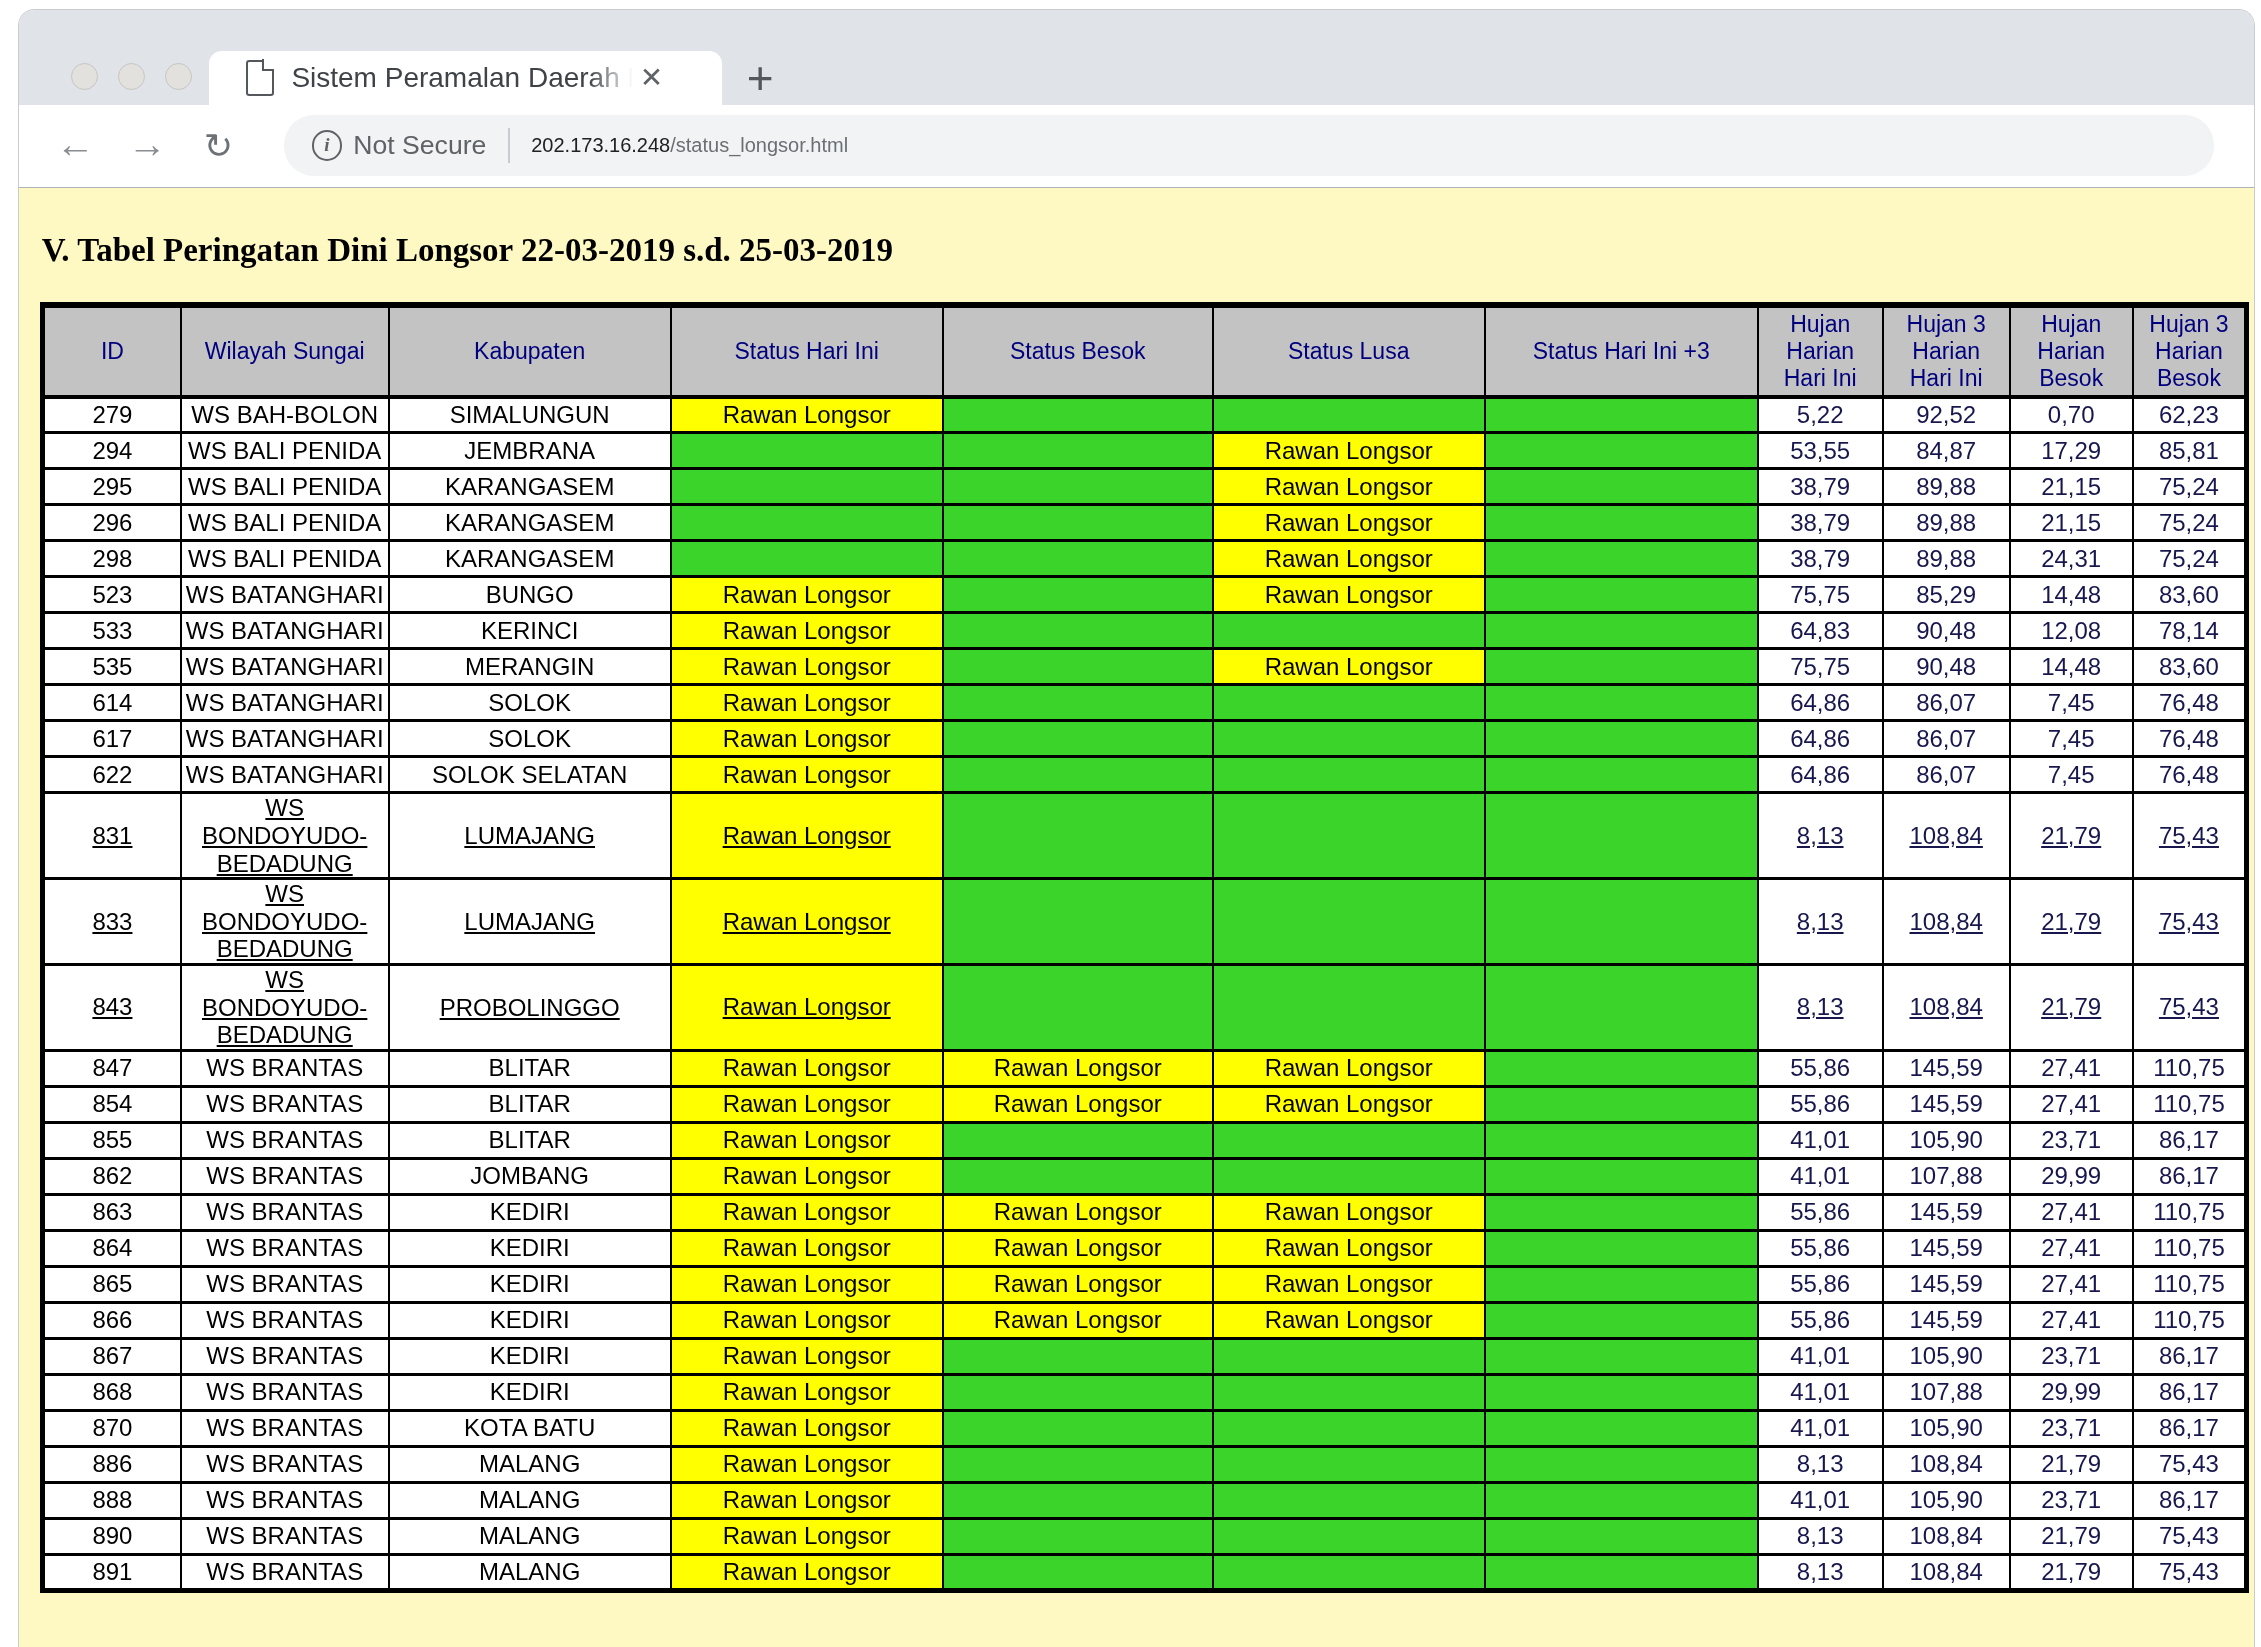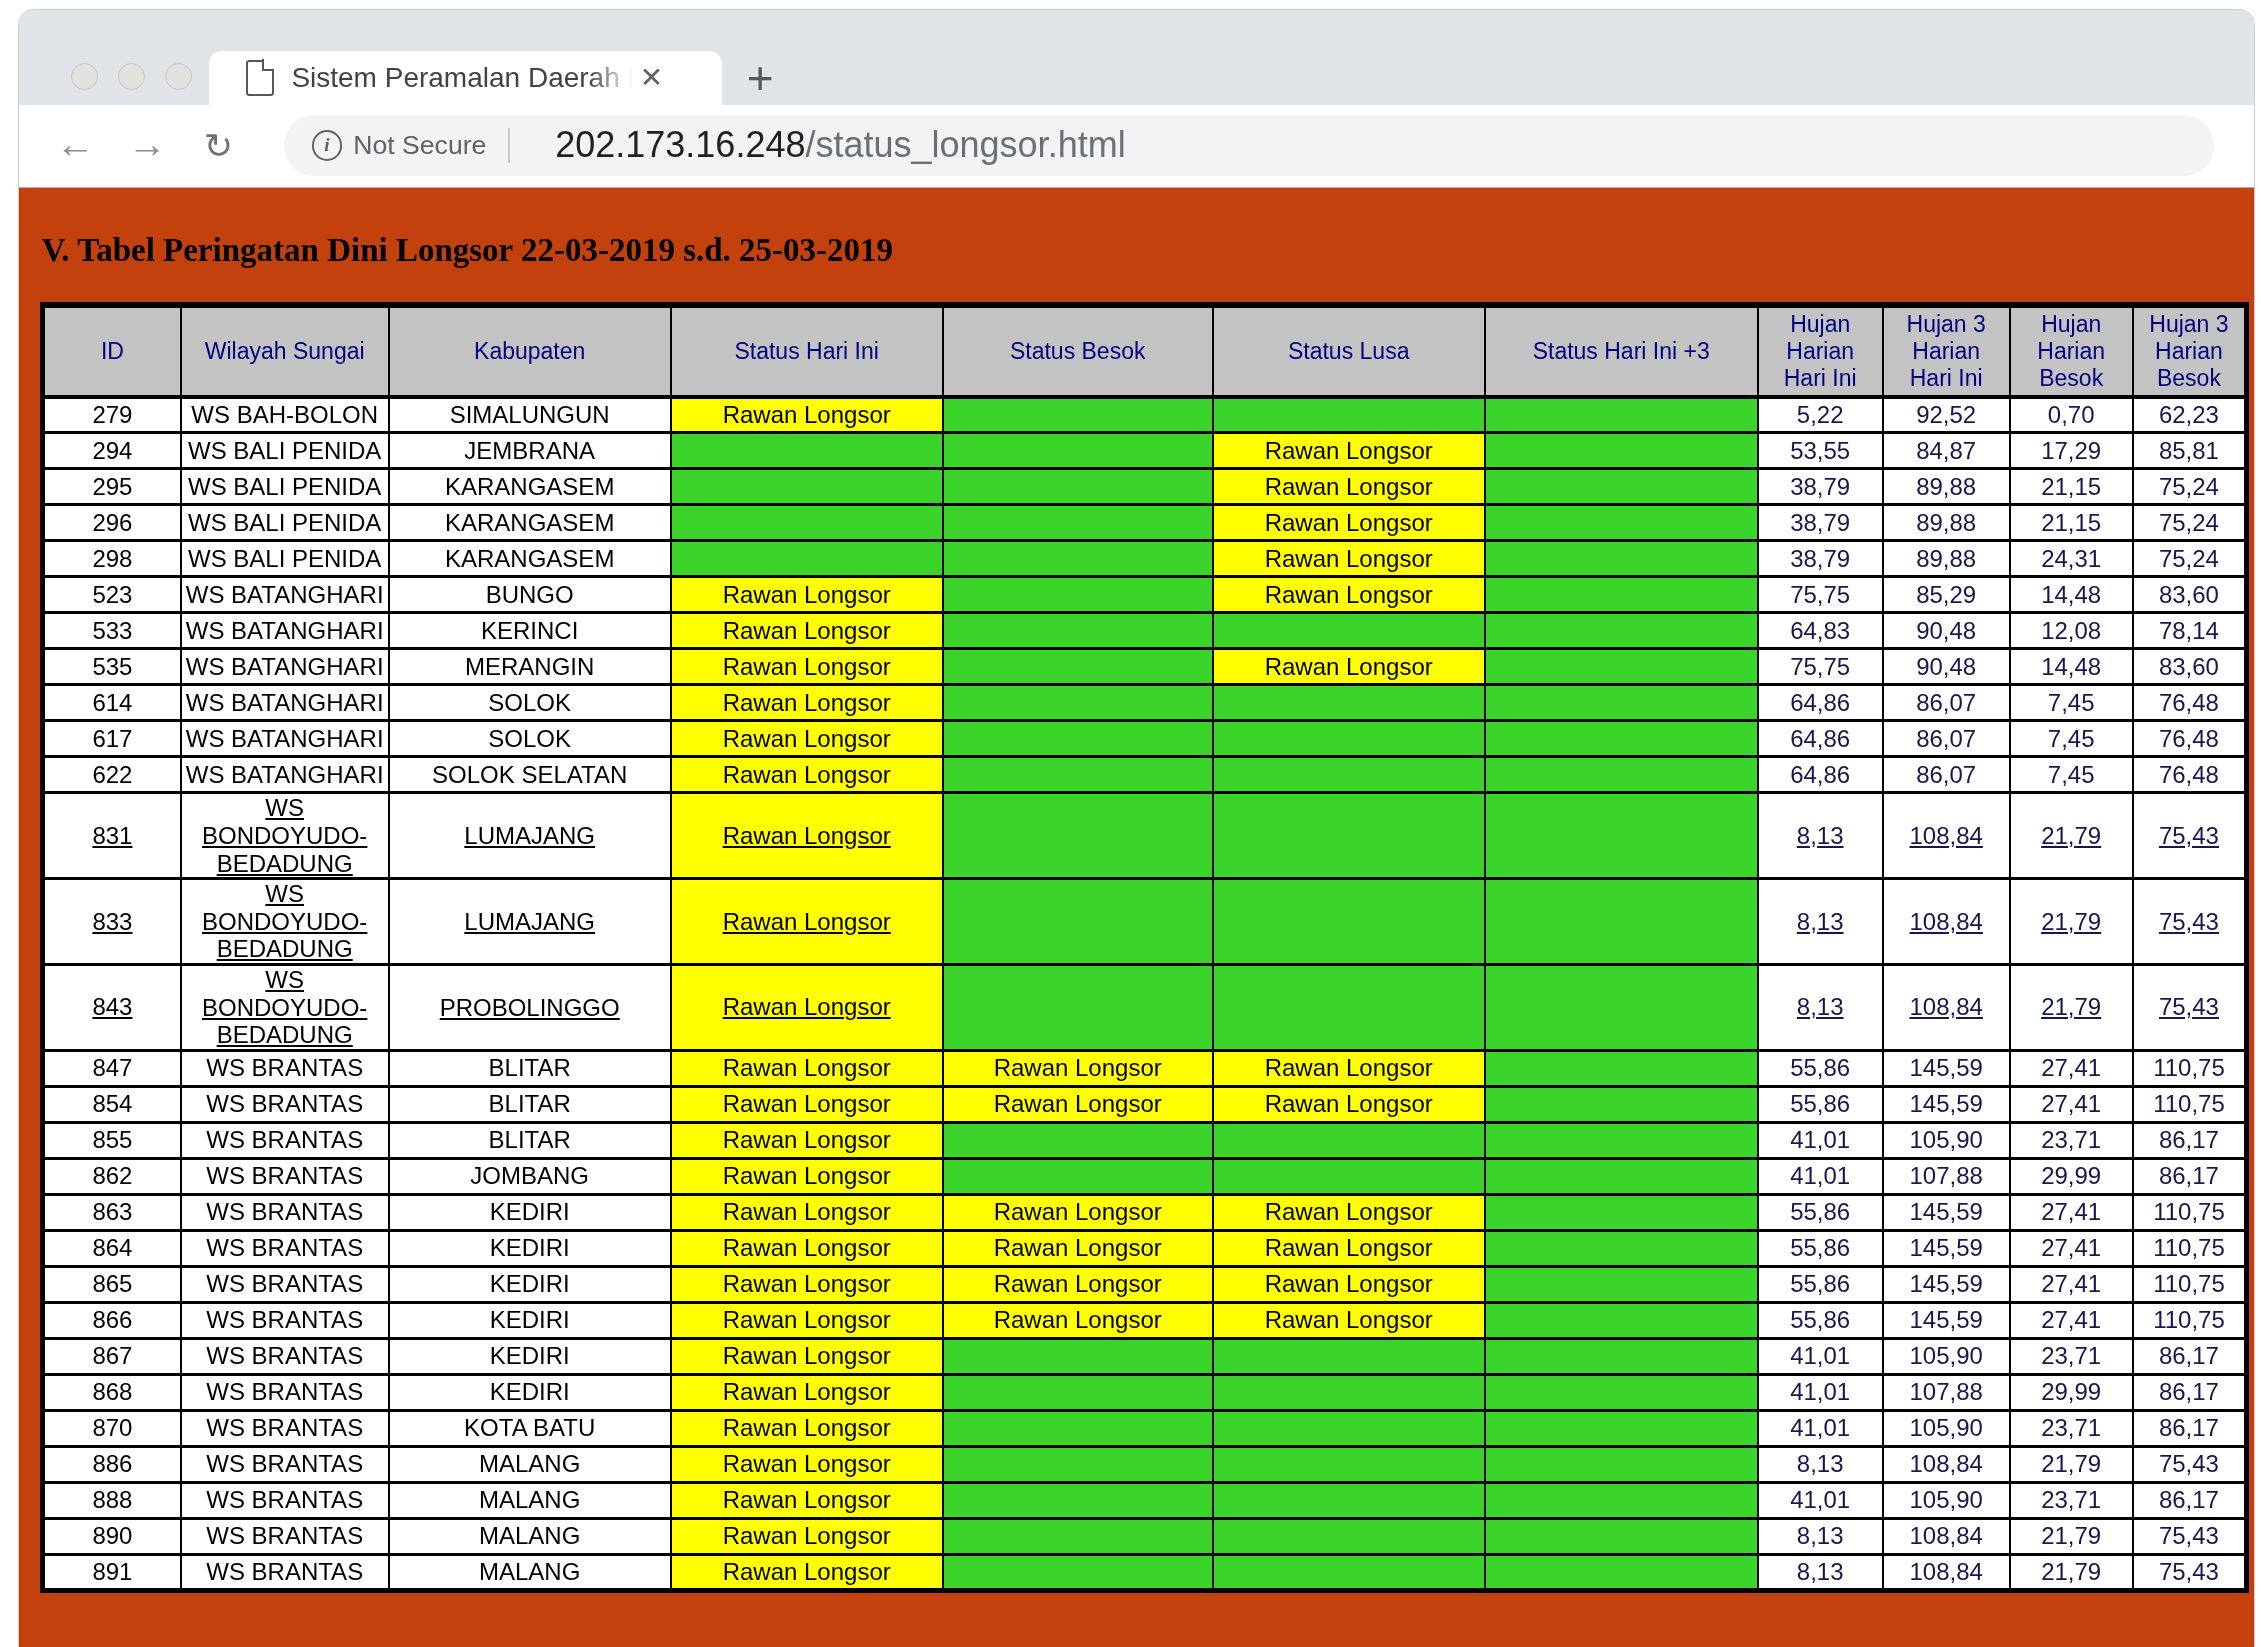--- a/index.html
+++ b/index.html
@@ -33,25 +33,25 @@
   .nav-fwd{left:109px;}
   .nav-reload{left:185px;color:#6E7277;font-size:35px;top:20px;}
   .omnibox{
     position:absolute;left:265px;top:10px;width:1930px;height:61px;background:#F1F3F4;
     border-radius:30px;display:flex;align-items:center;
   }
   .infoicon{width:26.6px;height:26.6px;border:2.5px solid #5F6368;border-radius:50%;margin-left:28px;flex:none;
     display:flex;align-items:center;justify-content:center;font-size:19px;color:#5F6368;font-family:"Liberation Serif",serif;font-style:italic;font-weight:bold;}
   .notsecure{margin-left:11px;font-size:26.6px;color:#5F6368;}
   .omnisep{width:1.9px;height:35px;background:#C8CBCF;margin:0 21.5px;}
-  .url{font-size:36px;margin-left:24px;}
+  .url{font-size:20px;}
   .url .host{color:#202124;}
   .url .path{color:#6B6F74;}
   
-  .content{position:relative;background:#c2410c;height:1459px;}
+  .content{position:relative;background:#fef9c3;height:1459px;}
   .pagetitle{
     font-family:"Liberation Serif",serif;font-weight:bold;font-size:33px;color:#000;
     padding:44px 0 0 23px;letter-spacing:0px;
   }
   table.warn{
     border-collapse:collapse;table-layout:fixed;margin:33px 0 0 21.5px;
     font-size:24px;color:#000;
   }
   table.warn{border:5px solid #000;border-top-width:6.3px;}
   .warn th,.warn td{border:2.5px solid #000;border-top-width:3.2px;border-bottom-width:3.2px;text-align:center;vertical-align:middle;overflow:hidden;padding:0 2.5px;box-sizing:border-box;}

